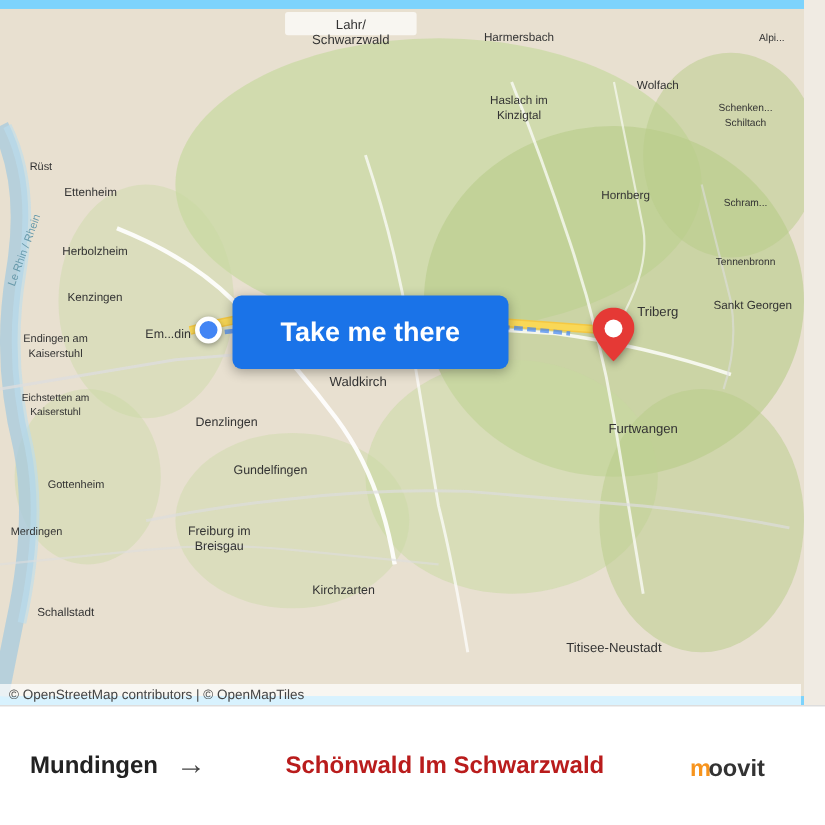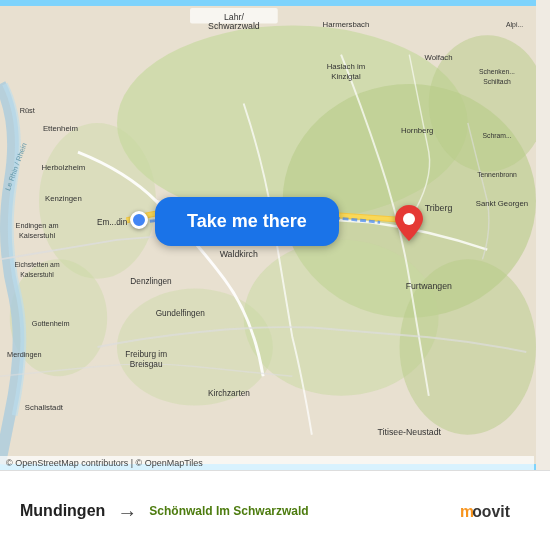--- a/index.html
+++ b/index.html
@@ -19,21 +19,21 @@
       height: 100%;
     }
 
     #take-me-there-btn {
       position: absolute;
       top: 197px;
       left: 155px;
       background: #1a73e8;
       color: white;
       border: none;
-      border-radius: 16px;
+      border-radius: 6px;
       padding: 14px 32px;
       font-size: 18px;
       font-weight: 600;
       cursor: pointer;
       white-space: nowrap;
       box-shadow: 0 2px 8px rgba(0,0,0,0.3);
       z-index: 10;
     }
 
     
@@ -95,23 +95,24 @@
       color: #222;
     }
 
     #arrow-icon {
       font-size: 20px;
       color: #444;
       margin: 0 12px;
     }
 
     #to-label {
-      font-size: 12px;
+      font-size: 16px;
       font-weight: 600;
-      color: #4d7c0f;
+      color: #b91c1c;
+      margin-left: 41px;
     }
 
     #moovit-logo {
       display: flex;
       align-items: center;
       margin-left: auto;
     }
 
     #moovit-logo svg {
       width: 70px;

